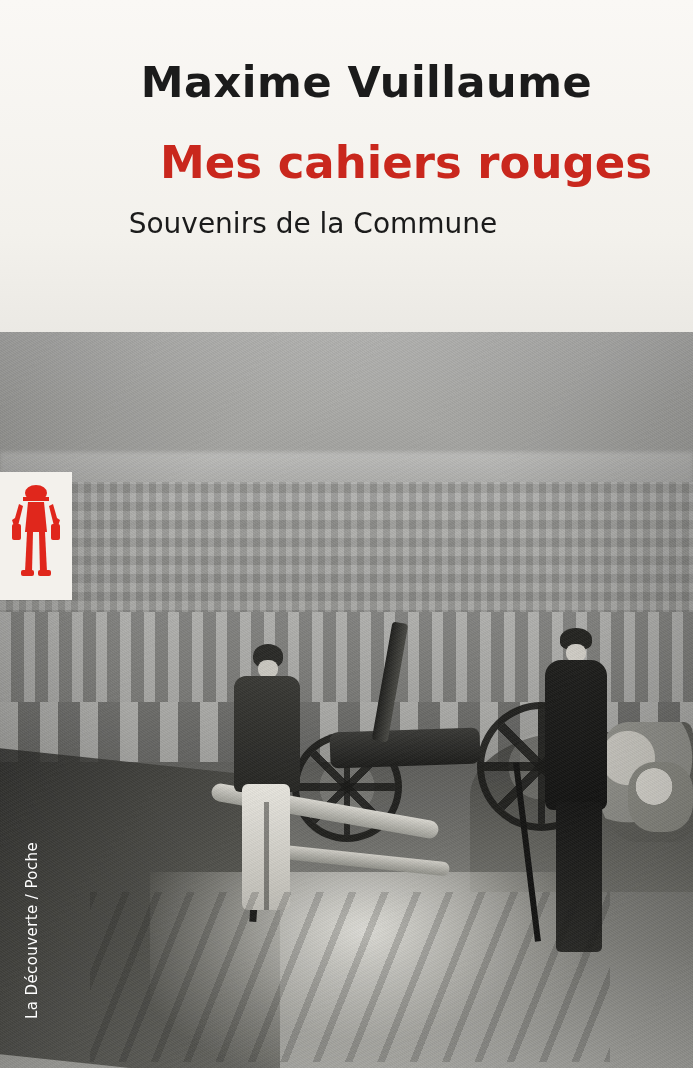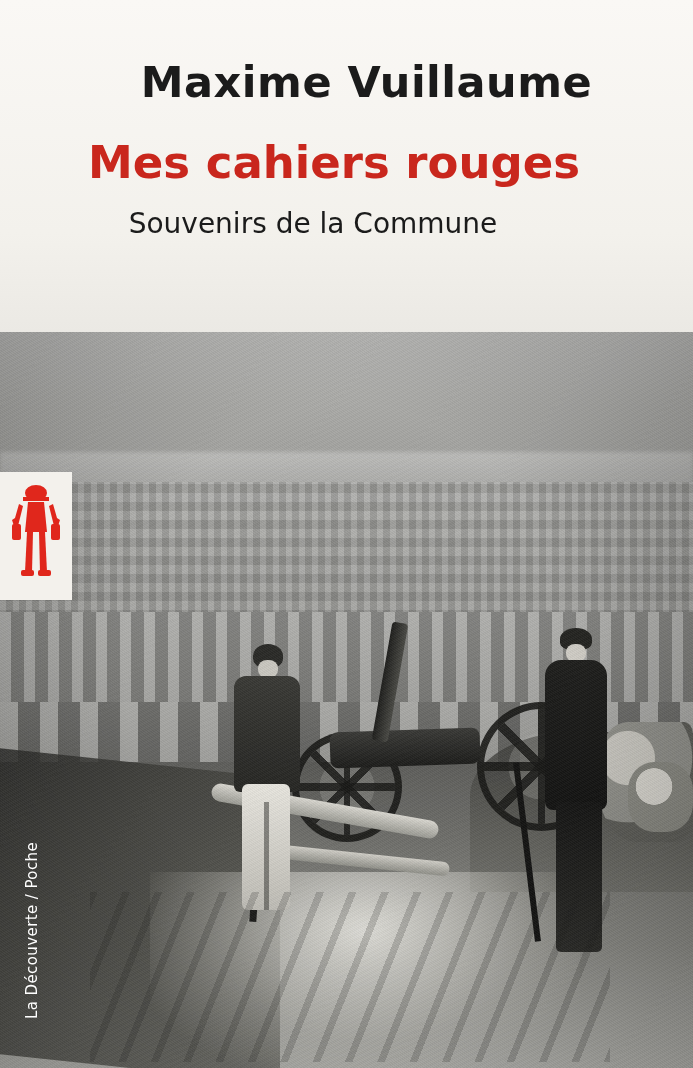--- a/index.html
+++ b/index.html
@@ -38,26 +38,25 @@
     letter-spacing: 0.5px;
     color: #1b1b1b;
     font-family: "DejaVu Sans", sans-serif;
     padding-left: 20px;
   }
   .title {
     position: absolute;
     left: 0;
     top: 136px;
     width: 652px;
-    text-align: center;
+    text-align: right;
     font-size: 45px;
     font-weight: bold;
     color: #c9271d;
     font-family: "DejaVu Sans", sans-serif;
-    padding-left: 8px;
   }
   .subtitle {
     position: absolute;
     left: 0;
     top: 207px;
     width: 626px;
     text-align: center;
     font-size: 28px;
     font-weight: normal;
     color: #1b1b1b;

